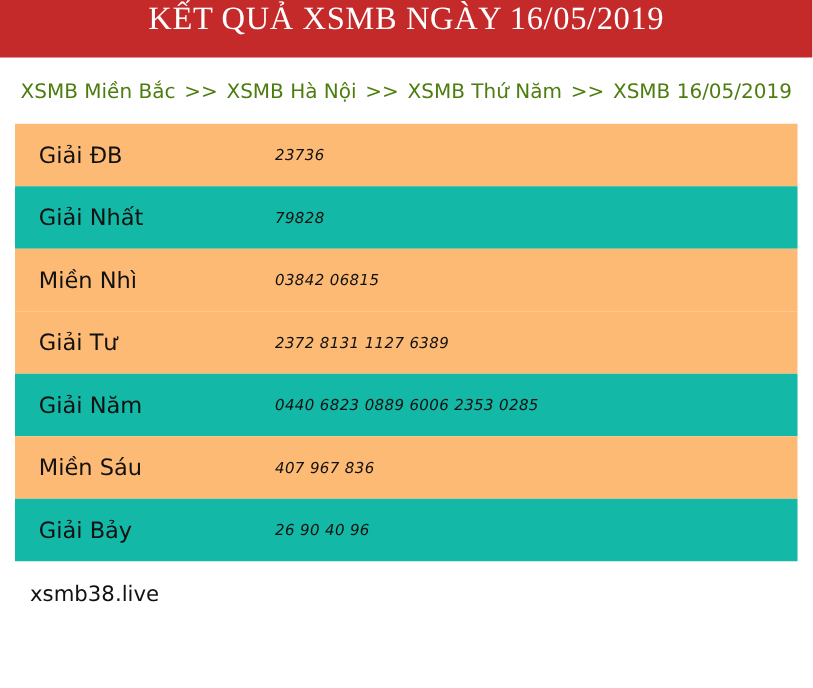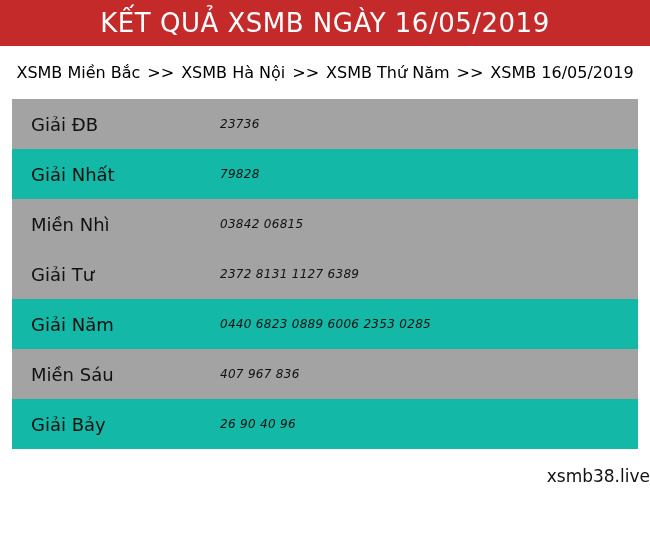--- a/index.html
+++ b/index.html
@@ -9,71 +9,72 @@
     background: #ffffff;
     font-family: "DejaVu Sans", "Liberation Sans", sans-serif;
     color: #111111;
     overflow: hidden;
   }
   .header-bar {
     width: 650px;
     height: 46px;
     background: #c52a2b;
     display: flex;
-    align-items: center;
     justify-content: center;
+    font-family: Liberation Serif, serif;
   }
   .header-title {
     color: #ffffff;
     font-size: 26px;
     font-weight: 400;
     letter-spacing: 0.5px;
     white-space: nowrap;
   }
   .breadcrumb {
     height: 53px;
     display: flex;
     align-items: center;
     justify-content: center;
     font-size: 16px;
-    color: #000000;
+    color: #4d7c0f;
     white-space: nowrap;
   }
   .breadcrumb .crumb { cursor: pointer; }
   .breadcrumb .sep { margin: 0 7px; }
   .results-table {
     margin: 0 12px;
     width: 626px;
   }
   .row {
     display: flex;
     align-items: center;
     height: 50px;
     background: #14b8a6;
   }
-  .row.alt { background: #a3a3a3; }
+  .row.alt { background: #fdba74; }
   .label-cell {
     width: 208px;
     padding-left: 19px;
     font-size: 18px;
     color: #111111;
     flex-shrink: 0;
   }
   .value-cell {
     font-size: 12px;
     color: #111111;
     letter-spacing: 0.3px;
     white-space: nowrap;
     font-style: italic;
   }
   .footer {
     margin-top: 17px;
-    text-align: right;
+    text-align: left;
     font-size: 17px;
     color: #111111;
+    margin-left: 24px;
   }
   .footer .site-link { cursor: pointer; }
 </style>
 </head>
 <body>
 
 <div class="header-bar">
   <div class="header-title">KẾT QUẢ XSMB NGÀY 16/05/2019</div>
 </div>
 

